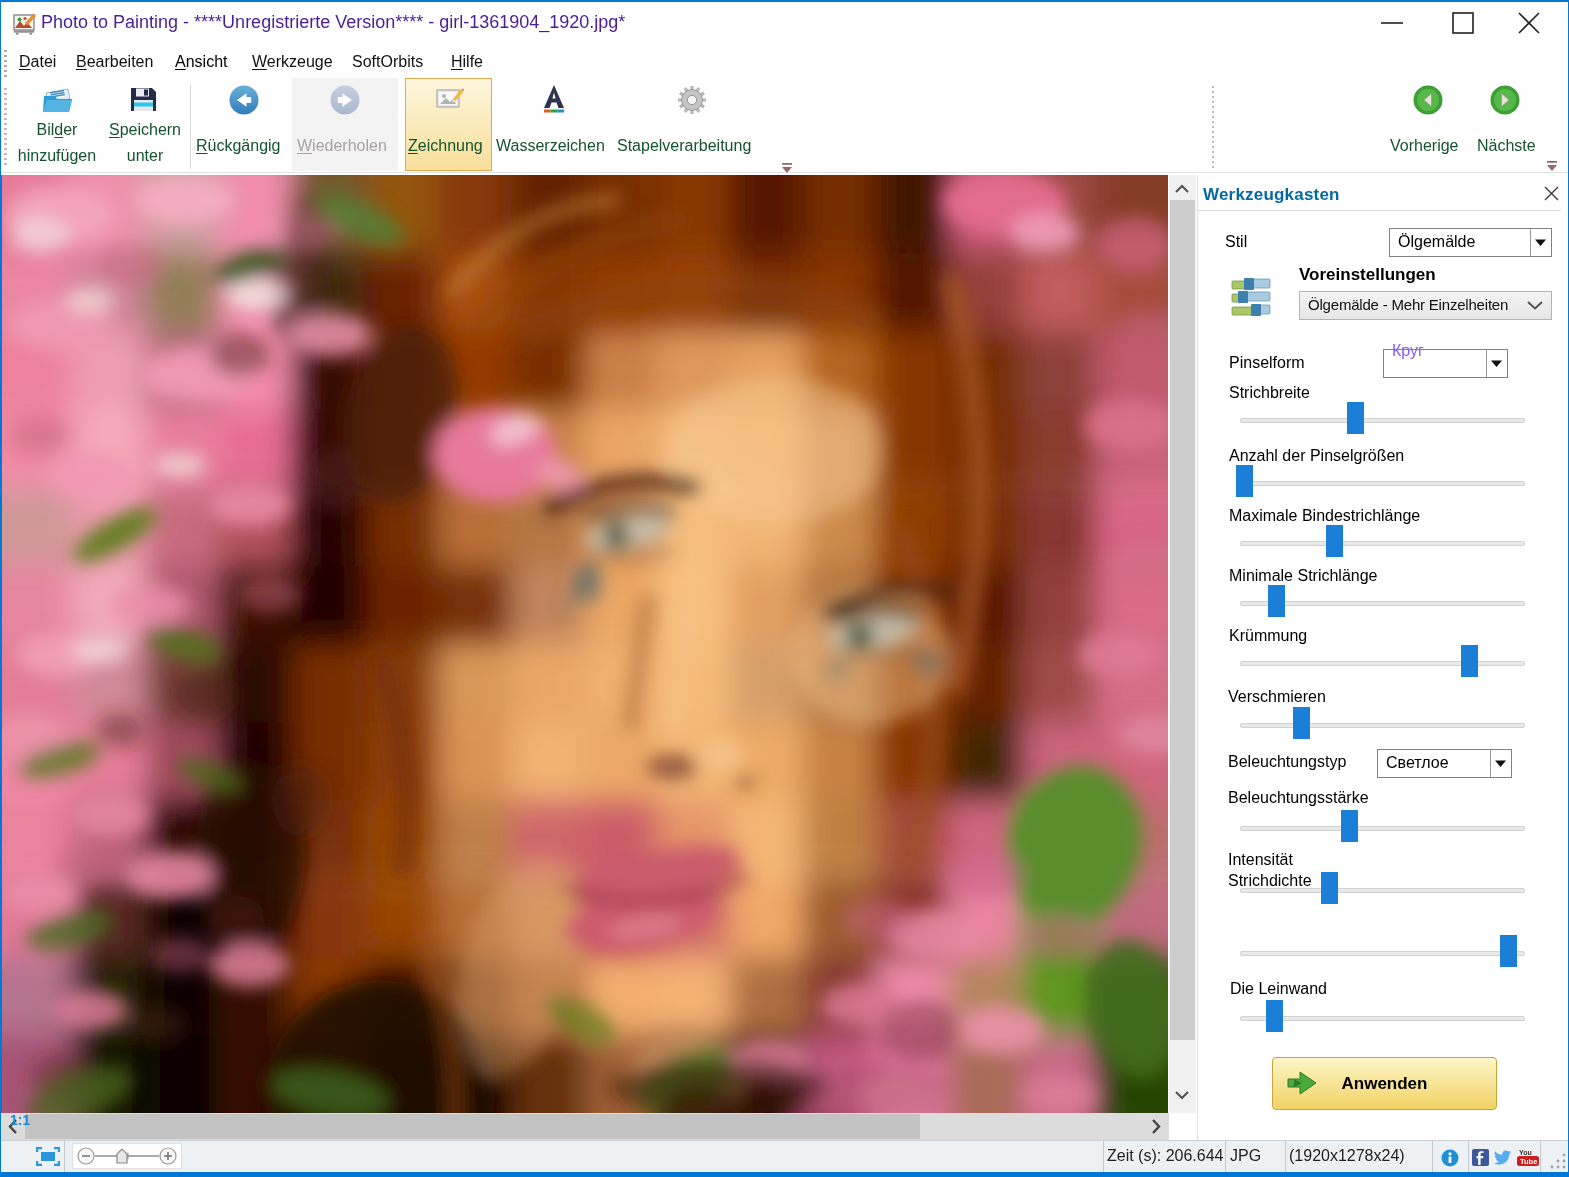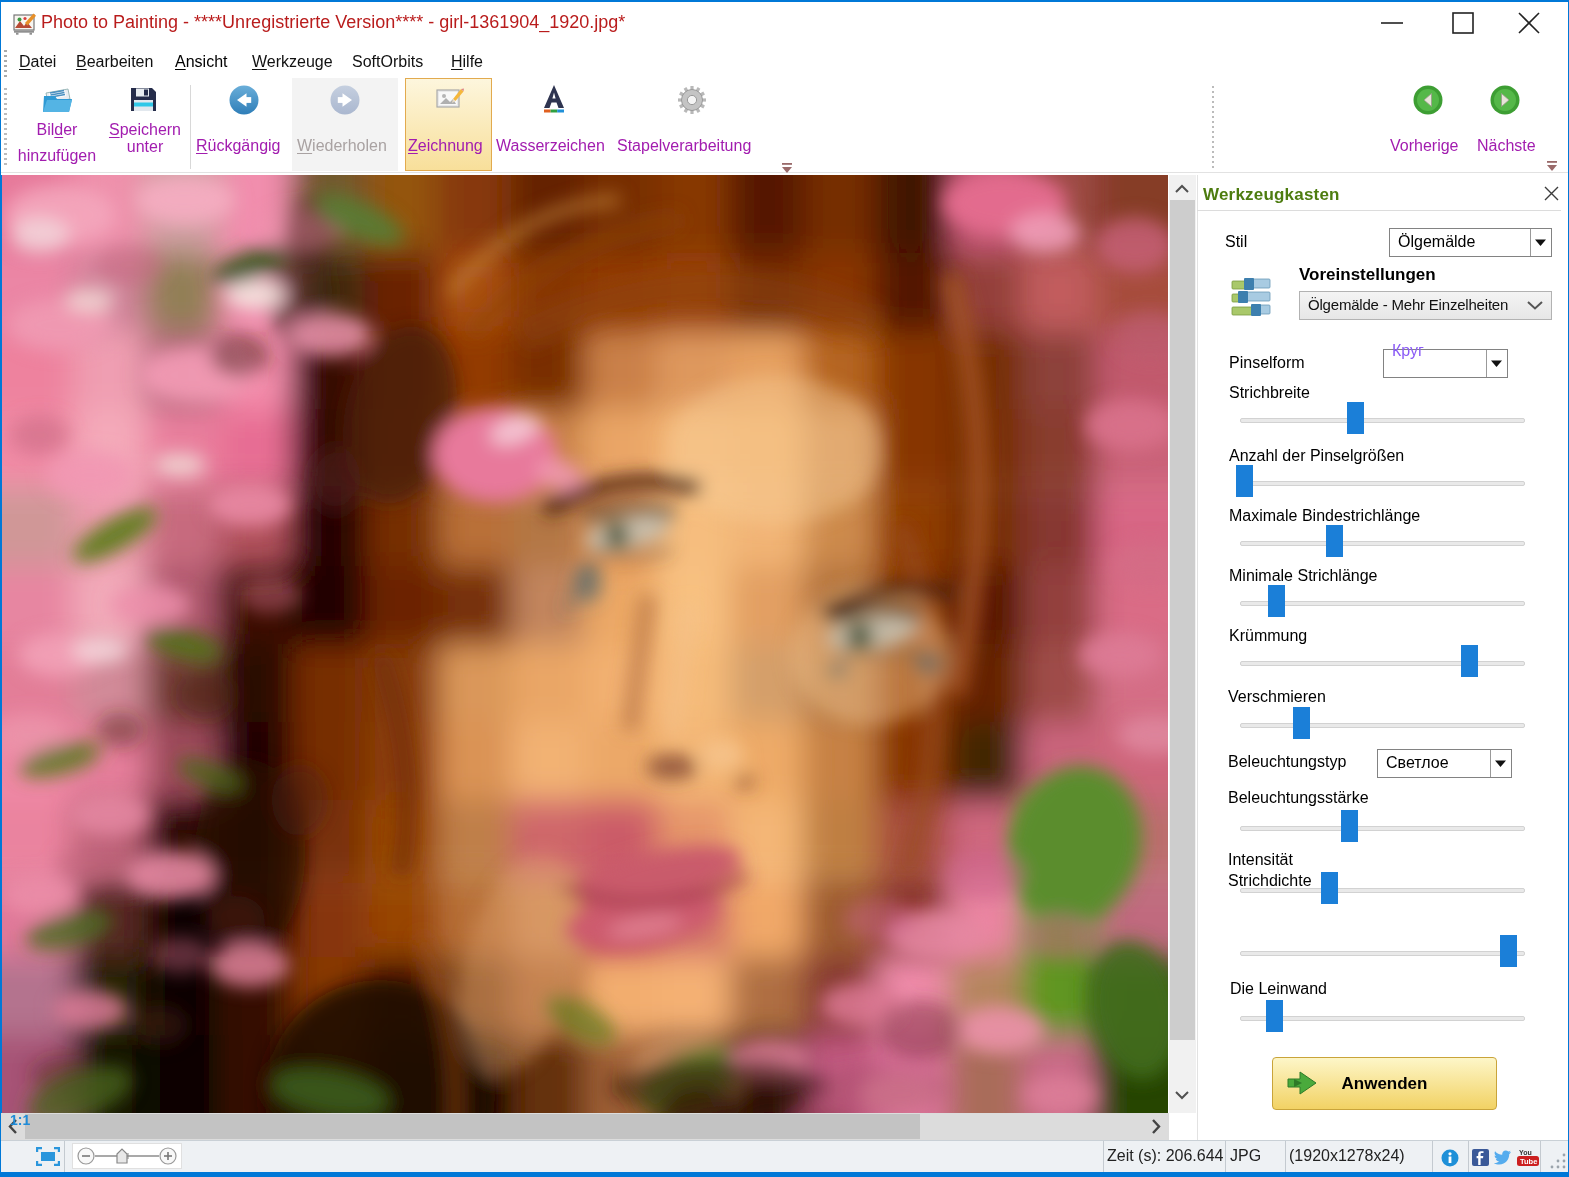--- a/index.html
+++ b/index.html
@@ -1,35 +1,35 @@
 <!DOCTYPE html>
 <html><head><meta charset="utf-8"><style>
 *{margin:0;padding:0;box-sizing:border-box}
 html,body{width:1569px;height:1177px;overflow:hidden}
 body{font-family:"Liberation Sans",sans-serif;position:relative;background:#fff}
 .abs{position:absolute}
 .win-border{position:absolute;inset:0;border:1px solid #0078d7;border-top:2px solid #0078d7;pointer-events:none;z-index:50}
 .lbl{position:absolute;font-size:16px;color:#000;white-space:nowrap}
-.tbtxt{position:absolute;font-size:16px;color:#a21caf;white-space:nowrap;text-align:center}
+.tbtxt{position:absolute;font-size:16px;color:#14532d;white-space:nowrap;text-align:center}
 u{text-decoration:underline;text-underline-offset:2px}
 </style></head>
 <body>
 
 <div class="abs" style="left:0;top:0;width:1569px;height:45px;background:#fff"></div>
 <svg class="abs" style="left:13px;top:12px" width="24" height="23" viewBox="0 0 24 23">
  <rect x="1" y="3" width="20" height="15" fill="#f8f5f0" stroke="#777" stroke-width="1.2"></rect>
  <path d="M2,16 L7,9 L11,14 L14,10 L19,16 Z" fill="#b84a34"></path>
  <circle cx="6.5" cy="7.5" r="2" fill="#3a9a40"></circle>
  <circle cx="12" cy="6.5" r="1.6" fill="#d84040"></circle>
  <path d="M12,11 L20.5,1.5 L23,3.8 L14.5,13.5 Z" fill="#e89028"></path>
  <rect x="1" y="18.5" width="20" height="2.2" fill="#909090"></rect>
  <rect x="3" y="20.7" width="2.5" height="2" fill="#909090"></rect>
  <rect x="16.5" y="20.7" width="2.5" height="2" fill="#909090"></rect>
 </svg>
-<div class="abs" style="left:41px;top:12px;font-size:18px;color:#b91c1c">Photo to Painting - ****Unregistrierte Version**** - girl-1361904_1920.jpg*</div>
+<div class="abs" style="left:41px;top:12px;font-size:18px;color:#4c1d95">Photo to Painting - ****Unregistrierte Version**** - girl-1361904_1920.jpg*</div>
 <svg class="abs" style="left:1371px;top:10px" width="180" height="26" viewBox="0 0 180 26">
  <line x1="10" y1="13" x2="32" y2="13" stroke="#222" stroke-width="1.6"></line>
  <rect x="82" y="3" width="20" height="20" fill="none" stroke="#222" stroke-width="1.6"></rect>
  <line x1="148" y1="3" x2="168" y2="23" stroke="#222" stroke-width="1.6"></line>
  <line x1="168" y1="3" x2="148" y2="23" stroke="#222" stroke-width="1.6"></line>
 </svg>
 <div class="abs" style="left:0;top:45px;width:1569px;height:37px;background:#fff"></div>
 <div class="abs" style="left:4px;top:50px;width:3px;height:27px;background-image:repeating-linear-gradient(#aaa 0 2px,transparent 2px 5px)"></div>
 <div class="abs" style="left:19px;top:53px;font-size:16px;color:#111"><u>D</u>atei</div>
 <div class="abs" style="left:76px;top:53px;font-size:16px;color:#111"><u>B</u>earbeiten</div>
@@ -106,21 +106,21 @@
     <rect x="12.4" y="0" width="3.2" height="5" fill="#b8b8b8" transform="rotate(270 14 14)"></rect>
     <rect x="12.4" y="0" width="3.2" height="5" fill="#b8b8b8" transform="rotate(300 14 14)"></rect>
     <rect x="12.4" y="0" width="3.2" height="5" fill="#b8b8b8" transform="rotate(330 14 14)"></rect>
 <circle cx="14" cy="14" r="10.5" fill="#c4c4c4"></circle>
 <circle cx="14" cy="14" r="10.5" fill="none" stroke="#9a9a9a" stroke-width="1"></circle>
 <circle cx="14" cy="14" r="4.6" fill="#f4f4f4" stroke="#9a9a9a" stroke-width="1"></circle>
 </svg>
 <div class="tbtxt" style="left:12px;top:121px;width:90px">Bil<u>d</u>er</div>
 <div class="tbtxt" style="left:12px;top:147px;width:90px">hinzufügen</div>
 <div class="tbtxt" style="left:100px;top:121px;width:90px"><u>S</u>peichern</div>
-<div class="tbtxt" style="left:100px;top:138px;width:90px">unter</div>
+<div class="tbtxt" style="left:100px;top:147px;width:90px">unter</div>
 <div class="tbtxt" style="left:196px;top:137px"><u>R</u>ückgängig</div>
 <div class="tbtxt" style="left:297px;top:137px;color:#a9a2a2"><u>W</u>iederholen</div>
 <div class="tbtxt" style="left:408px;top:137px"><u>Z</u>eichnung</div>
 <div class="tbtxt" style="left:496px;top:137px">Wasserzeichen</div>
 <div class="tbtxt" style="left:617px;top:137px">Stapelverarbeitung</div>
 <svg class="abs" style="left:780px;top:162px" width="14" height="12" viewBox="0 0 14 12">
 <rect x="2" y="1" width="10" height="1.8" fill="#9a6a6a"></rect>
     <path d="M2,5 L12,5 L7,11 Z" fill="#9a6a6a"></path>
   </svg>
 <div class="abs" style="left:1212px;top:86px;width:2px;height:84px;background-image:repeating-linear-gradient(#bbb 0 2px,transparent 2px 5px)"></div>
@@ -480,21 +480,21 @@
   </svg>
 <div class="abs" style="left:0;top:1113px;width:1169px;height:27px;background:#dcdcdc"></div>
 <div class="abs" style="left:25px;top:1114px;width:895px;height:25px;background:#c3c3c3"></div>
 <svg class="abs" style="left:5px;top:1117px" width="16" height="19" viewBox="0 0 16 19">
     <path d="M11,3 L5,9.5 L11,16" stroke="#444" stroke-width="2.4" fill="none"></path>
   </svg>
 <svg class="abs" style="left:1148px;top:1117px" width="16" height="19" viewBox="0 0 16 19">
     <path d="M5,3 L11,9.5 L5,16" stroke="#444" stroke-width="2.4" fill="none"></path>
   </svg>
 <div class="abs" style="left:1197px;top:175px;width:371px;height:965px;background:#fff;border-left:1px solid #e2e2e2"></div>
-<div class="abs" style="left:1203px;top:185px;font-size:17px;font-weight:bold;color:#4d7c0f;letter-spacing:0.2px">Werkzeugkasten</div>
+<div class="abs" style="left:1203px;top:185px;font-size:17px;font-weight:bold;color:#0369a1;letter-spacing:0.2px">Werkzeugkasten</div>
 <svg class="abs" style="left:1544px;top:186px" width="15" height="15" viewBox="0 0 15 15">
 <path d="M1,1 L14,14 M14,1 L1,14" stroke="#3c3c3c" stroke-width="1.4"></path>
   </svg>
 <div class="abs" style="left:1197px;top:210px;width:364px;height:1px;background:#dcdcdc"></div>
 <div class="lbl" style="left:1225px;top:233px">Stil</div>
 <div class="abs" style="left:1389px;top:228px;width:163px;height:29px;background:#fff;border:1px solid #828282"></div>
 <div class="abs" style="left:1530px;top:229px;width:21px;height:27px;background:#fff;border-left:1px solid #999"></div>
 <svg class="abs" style="left:1533px;top:238px" width="15" height="9" viewBox="0 0 15 9">
     <path d="M2,1.5 L13,1.5 L7.5,8 Z" fill="#111"></path>
   </svg>

